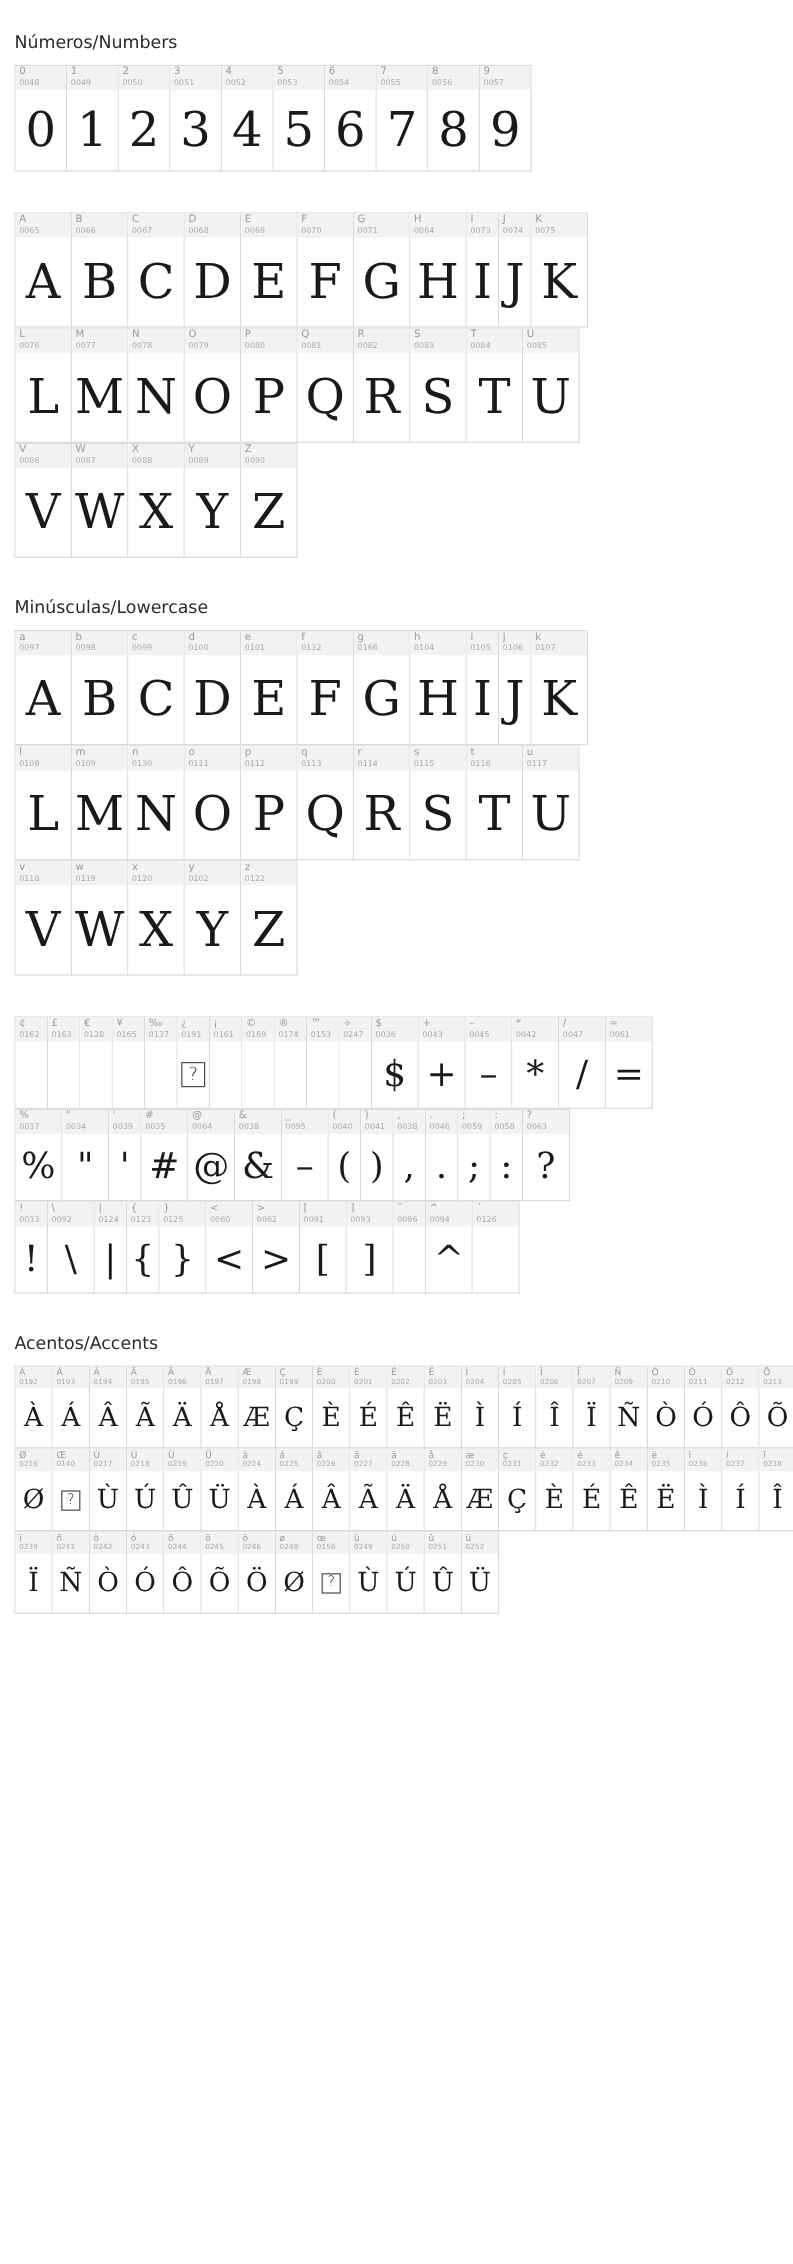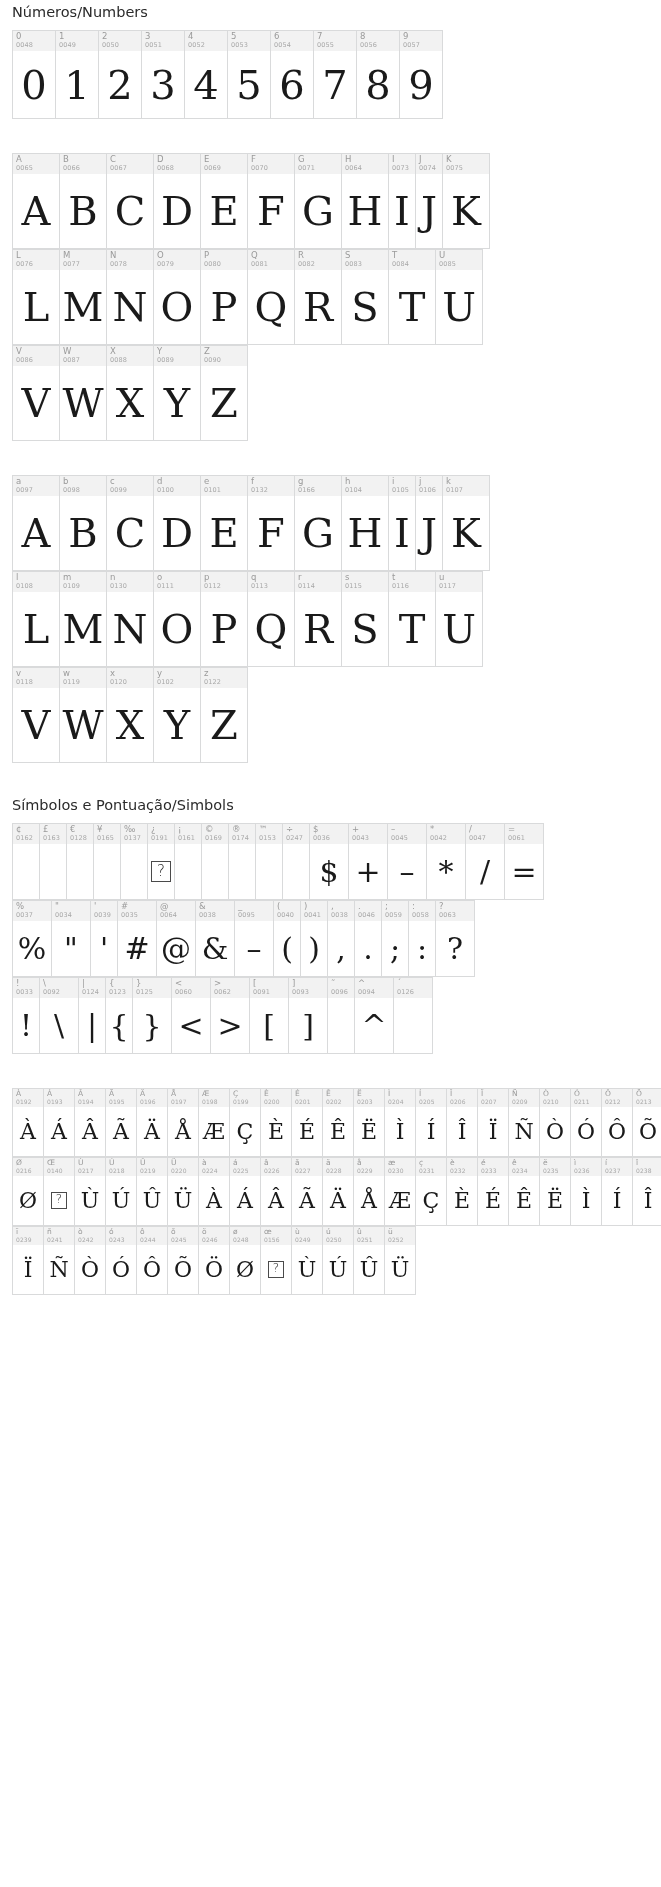--- a/index.html
+++ b/index.html
@@ -9,20 +9,21 @@
   }
   body {
     width: 661px;
     font-family: "DejaVu Sans", sans-serif;
     color: #231f20;
   }
   .page {
     width: 661px;
     padding: 0;
     box-sizing: border-box;
+    margin-top: 24px;
   }
   .section {
     margin: 0 0 0 0;
   }
   .section-title {
     font-family: "DejaVu Sans", sans-serif;
     font-size: 14.5px;
     color: #2b2b2b;
     padding-left: 12px;
     margin: 0 0 10px 0;
@@ -382,20 +383,21 @@
               <div class="meta">
                 <span class="chlabel">Z</span>
                 <span class="code">0090</span>
               </div>
               <div class="glyph">Z</div>
             </div>
           </div>
         </div>
       </div>
       <div class="section sec-lowercase">
+        <div class="section-title">Minúsculas/Lowercase</div>
         <div class="grid-wrap sz-low">
           <div class="row">
             <div class="cell">
               <div class="meta">
                 <span class="chlabel">a</span>
                 <span class="code">0097</span>
               </div>
               <div class="glyph">A</div>
             </div>
             <div class="cell">
@@ -574,21 +576,20 @@
               <div class="meta">
                 <span class="chlabel">z</span>
                 <span class="code">0122</span>
               </div>
               <div class="glyph">Z</div>
             </div>
           </div>
         </div>
       </div>
       <div class="section sec-symbols">
-        <div class="section-title">Símbolos e Pontuação/Simbols</div>
         <div class="grid-wrap sz-sym">
           <div class="row">
             <div class="cell narrow">
               <div class="meta">
                 <span class="chlabel">¢</span>
                 <span class="code">0162</span>
               </div>
               <div class="glyph empty"></div>
             </div>
             <div class="cell narrow">
@@ -888,20 +889,21 @@
               <div class="meta">
                 <span class="chlabel">´</span>
                 <span class="code">0126</span>
               </div>
               <div class="glyph empty"></div>
             </div>
           </div>
         </div>
       </div>
       <div class="section sec-accents">
+        <div class="section-title">Acentos/Accents</div>
         <div class="grid-wrap sz-acc">
           <div class="row">
             <div class="cell">
               <div class="meta">
                 <span class="chlabel">À</span>
                 <span class="code">0192</span>
               </div>
               <div class="glyph">À</div>
             </div>
             <div class="cell">

